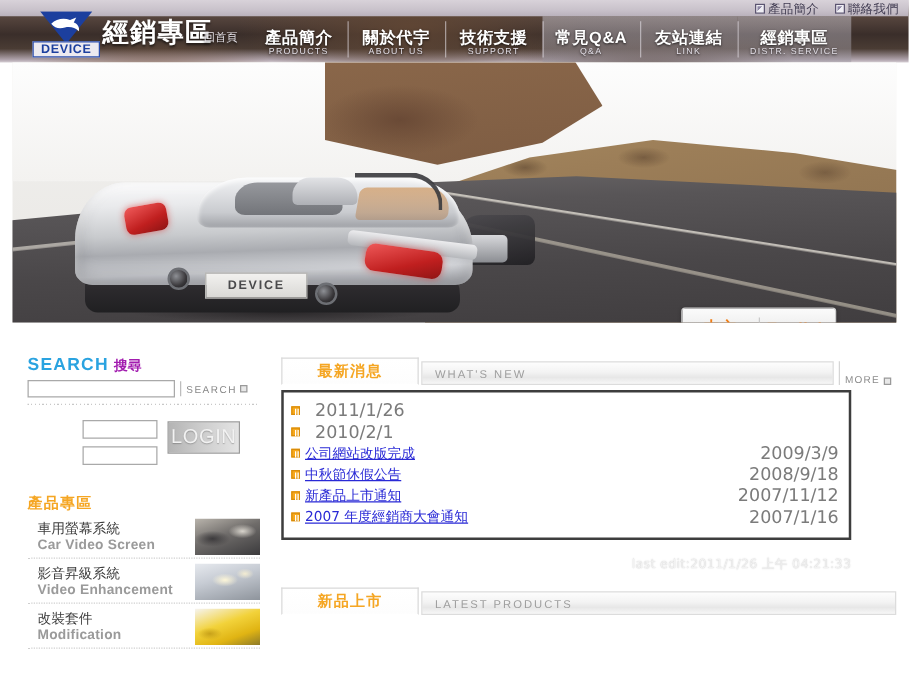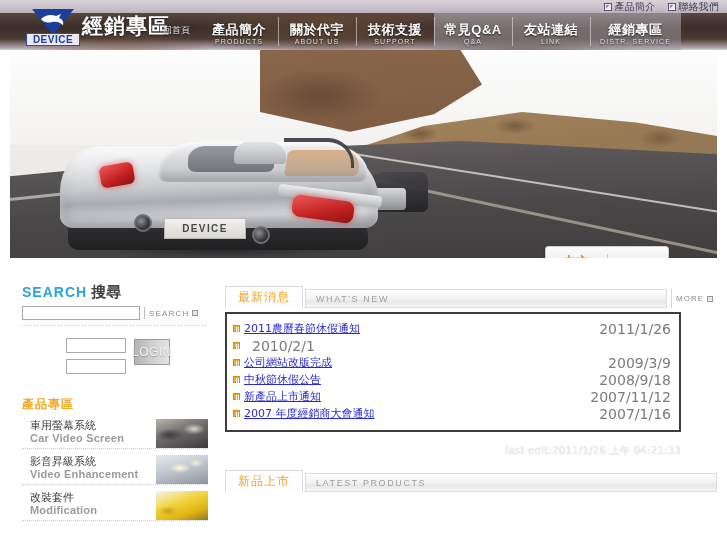--- a/index.html
+++ b/index.html
@@ -254,21 +254,21 @@
   }
   #lang-sep{ width:1px; height:16px; background:#c9c9c9; }
 
   
   #left { position:absolute; left:22px; top:283px; width:186px; }
 
   .sec-head-search{ display:flex; align-items:baseline; gap:4px; }
   #search-en{
     font-size:14px; font-weight:bold; color:#2aa3e0; letter-spacing:1px;
   }
-  #search-cn{ font-size:15px; font-weight:bold; color:#404040;text-align:right; }
+  #search-cn{ font-size:11px; font-weight:bold; color:#a21caf;text-align:right; }
   #search-row{ display:flex; align-items:center; margin-top:4px; gap:4px; }
   #search-input{
     width:118px; height:14px; border:1px solid #a9a9a9; background:#fff;
     font-size:9px; padding:0 2px; outline:none;
   }
   #search-sep{ width:1px; height:12px; background:#bdbdbd; }
   #search-btn{
     display:flex; align-items:center; gap:2px; cursor:pointer;
     font-size:8px; color:#888; letter-spacing:1.2px;
   }
@@ -285,34 +285,34 @@
     background-image: repeating-linear-gradient(90deg,#c8c8c8 0 1px, transparent 1px 3px);
   }
 
   #login-box{ margin-top:12px; display:flex; align-items:flex-start; gap:8px; padding-left:44px;}
   #login-fields{ display:flex; flex-direction:column; gap:6px; }
   .login-input{
     width:60px; height:15px; border:1px solid #a9a9a9; background:#fff;
     font-size:9px; padding:0 2px; outline:none;
   }
   #login-btn{
-    width:36px; height:26px; margin-top:1px;
+    width:58px; height:26px; margin-top:1px;
     background: linear-gradient(90deg,#b4b4b4 0%, #cccccc 45%, #e4e4e4 100%);
     border:1px solid #9a9a9a;
-    color:#f2f2f2; font-size:12px; letter-spacing:.5px;
+    color:#f2f2f2; font-size:16px; letter-spacing:.5px;
     display:flex; align-items:center; justify-content:center; cursor:pointer;
     text-shadow:0 1px 1px rgba(0,0,0,.25);
   }
 
   #prod-head{ margin-top:22px; }
   #prod-cn{ font-size:12px; font-weight:bold; color:#f5a623; letter-spacing:1px; }
   #prod-en{ font-size:11px; color:#8c8c8c; letter-spacing:1.6px; margin-top:1px; }
 
   .prod-item{
-    margin-top:6px; height:30px; display:flex; align-items:flex-start; cursor:pointer;
+    margin-top:6px; height:30px; display:flex; align-items:center; cursor:pointer;
     border-bottom:1px dotted #cfcfcf; padding-bottom:4px;
   }
   .prod-bar{ width:4px; display:flex; flex-direction:column; }
   .prod-bar .b1{ flex:1; background:#9b9b9b; }
   .prod-bar .b2{ flex:1; background:#f5c243; }
   .prod-txt{ flex:1; padding-left:4px; display:flex; flex-direction:column; justify-content:center; overflow:hidden;}
   .prod-cn{ font-size:11px; color:#3c3c3c; line-height:13px; white-space:nowrap; }
   .prod-en{ font-size:11px; color:#9a9a9a; line-height:13px; white-space:nowrap; letter-spacing:.2px;font-weight:bold;}
   .prod-thumb{ width:52px; height:29px; flex:none; overflow:hidden; }
   #thumb-1{
@@ -331,36 +331,36 @@
     background:
       radial-gradient(ellipse 14px 7px at 12px 20px, #c8a21a, rgba(200,162,26,0) 70%),
       linear-gradient(160deg,#f6f4f1 0%, #f2d23a 42%, #e0b413 72%, #8d7a28 100%);
   }
 
   
   #right { position:absolute; left:225px; top:286px; width:492px; }
 
   .panel-tabs{ display:flex; align-items:flex-end; height:22px; }
   .tab-active{
-    height:22px; min-width:72px; padding:0 12px;
+    height:22px; min-width:72px; padding:0 28px;
     background: linear-gradient(180deg,#ffffff,#fdfdfd);
     border:1px solid #d9d9d9; border-bottom:1px solid #fff;
     display:flex; align-items:center; justify-content:center;
-    font-size:12px; font-weight:normal; color:#f5a623; letter-spacing:1px;
+    font-size:12px; font-weight:bold; color:#f5a623; letter-spacing:1px;
     cursor:pointer;
   }
   .tab-strip{
     flex:1; height:19px; margin-left:2px;
     background: linear-gradient(180deg,#fdfdfd 0%, #f3f3f3 45%, #e7e7e7 70%, #f7f7f7 100%);
     border:1px solid #dcdcdc;
     display:flex; align-items:center; padding-left:10px;
     font-size:9px; color:#9e9e9e; letter-spacing:1.6px;
   }
   .tab-more{
-    width:46px; height:19px; display:flex; align-items:center; gap:3px;
+    width:46px; height:19px; display:flex; align-items:flex-end; gap:3px;
     justify-content:center; font-size:8px; color:#8c8c8c; letter-spacing:1px;
     cursor:pointer; border-left:1px solid #d5d5d5; margin-left:4px;
   }
 
   #news-box{
     margin-top:4px; width:456px; border:2px solid #3d3d3d; background:#fff;
     padding:6px 8px 8px 6px;
   }
   .news-row{
     display:flex; align-items:center; height:17px; cursor:pointer;
@@ -565,21 +565,20 @@
       </div>
       <div class="tab-more">
         <span>MORE</span>
         <span class="mini-sq"></span>
       </div>
     </div>
 
     <div id="news-box">
       <div class="news-row">
         <span class="news-bullet"></span>
-        <span class="news-title">2011農曆春節休假通知</span>
         <span class="news-date">2011/1/26</span>
       </div>
       <div class="news-row">
         <span class="news-bullet"></span>
         <span class="news-date">2010/2/1</span>
       </div>
       <div class="news-row">
         <span class="news-bullet"></span>
         <span class="news-title">公司網站改版完成</span>
         <span class="news-date">2009/3/9</span>

